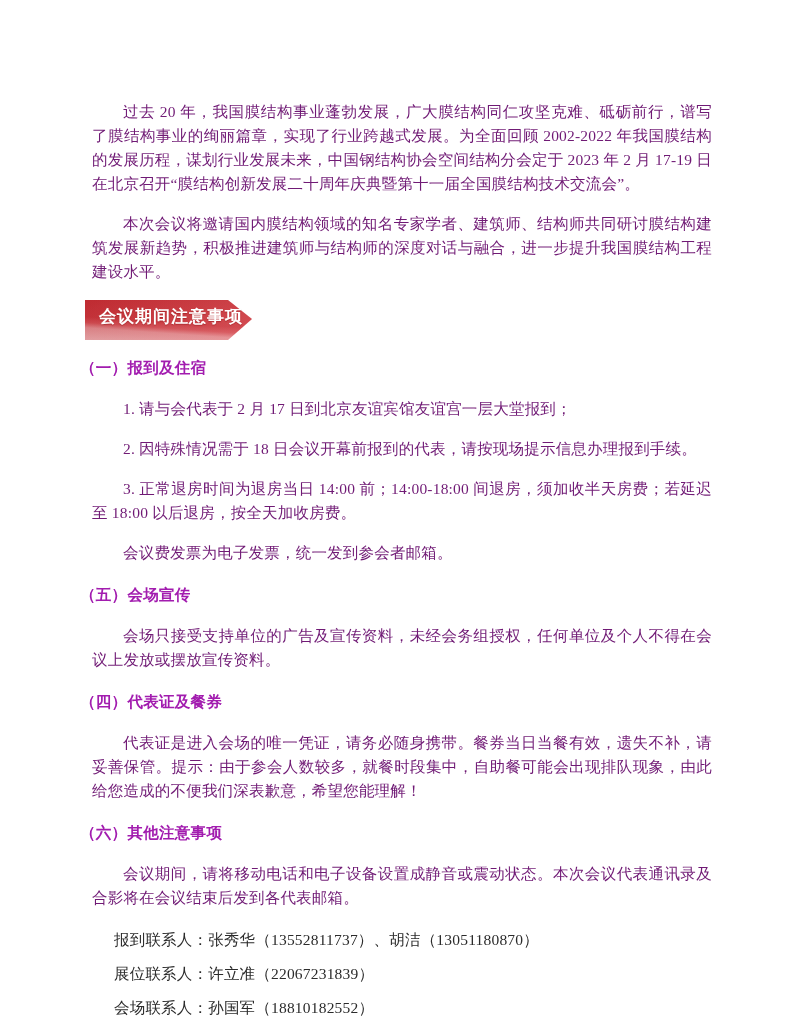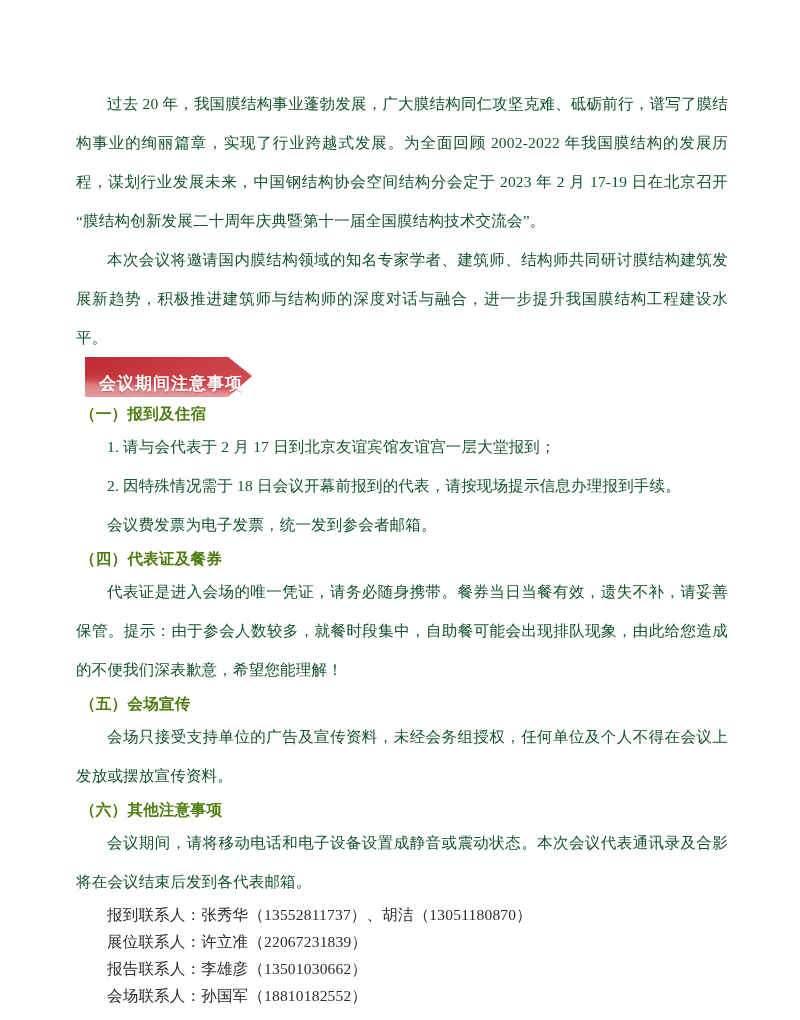--- a/index.html
+++ b/index.html
@@ -15,27 +15,27 @@
     color: #2b2b2b;
     position: relative;
   }
   .page {
     box-sizing: border-box;
     width: 800px;
     height: 1020px;
     padding: 84px 72px 0 76px;
   }
   p.body-par {
-    margin: 0;
+    margin: 16px;
     font-size: 15.5px;
-    line-height: 39px;
+    line-height: 24px;
     text-indent: 2em;
     text-align: justify;
     letter-spacing: 0.2px;
-    color: #14532d;
+    color: #701a75;
   }
   
   .banner {
     position: relative;
     height: 42px;
     margin: 0 0 0 9px;
     width: 252px;
   }
   .banner-shape {
     position: absolute;
@@ -43,41 +43,41 @@
     width: 168px;
     height: 40px;
     clip-path: polygon(0 0, 143px 0, 167px 19px, 143px 40px, 0 40px);
     background:
       linear-gradient(to right, rgba(0,0,0,0.05), rgba(255,255,255,0.12)),
       linear-gradient(184deg, #c6282f 0%, #cd343b 55%, #d64b51 66%, #e4878b 76%, #eda6a9 100%);
   }
   .banner-label {
     position: absolute;
     left: 14px;
-    top: 15px;
+    top: 5px;
     font-family: "Liberation Sans", "DejaVu Sans", sans-serif;
     font-weight: bold;
     font-size: 17px;
     letter-spacing: 1px;
     color: #ffffff;
     text-shadow: 0 1px 1px rgba(120,0,0,0.35);
     white-space: nowrap;
   }
   
   h3.sec-head {
-    margin: 1px 0 0 4px;
+    margin: 12px 0 0 4px;
     font-family: "Liberation Sans", "DejaVu Sans", sans-serif;
     font-weight: bold;
     font-size: 15.5px;
     line-height: 27px;
-    color: #4d7c0f;
+    color: #a21caf;
     letter-spacing: 0.3px;
   }
   p.contact-line {
-    margin: 0;
+    margin: 7px;
     font-size: 15.5px;
     line-height: 27px;
     text-indent: 2em;
     color: #2b2b2b;
     letter-spacing: 0.2px;
   }
 </style>
 </head>
 <body>
 
@@ -88,44 +88,44 @@
 
   <div class="banner">
     <div class="banner-shape"></div>
     <span class="banner-label">会议期间注意事项</span>
   </div>
 
   <div class="section">
     <h3 class="sec-head">（一）报到及住宿</h3>
     <p class="body-par">1. 请与会代表于 2 月 17 日到北京友谊宾馆友谊宫一层大堂报到；</p>
     <p class="body-par">2. 因特殊情况需于 18 日会议开幕前报到的代表，请按现场提示信息办理报到手续。</p>
+    <p class="body-par">3. 正常退房时间为退房当日 14:00 前；14:00-18:00 间退房，须加收半天房费；若延迟至 18:00 以后退房，按全天加收房费。</p>
   </div>
 
   <div class="section">
     <p class="body-par">会议费发票为电子发票，统一发到参会者邮箱。</p>
   </div>
 
   <div class="section">
   </div>
 
   <div class="section">
-    <h3 class="sec-head">（四）代表证及餐券</h3>
-    <p class="body-par">代表证是进入会场的唯一凭证，请务必随身携带。餐券当日当餐有效，遗失不补，请妥善保管。提示：由于参会人数较多，就餐时段集中，自助餐可能会出现排队现象，由此给您造成的不便我们深表歉意，希望您能理解！</p>
+    <h3 class="sec-head">（五）会场宣传</h3>
+    <p class="body-par">会场只接受支持单位的广告及宣传资料，未经会务组授权，任何单位及个人不得在会议上发放或摆放宣传资料。</p>
   </div>
 
   <div class="section">
-    <h3 class="sec-head">（五）会场宣传</h3>
-    <p class="body-par">会场只接受支持单位的广告及宣传资料，未经会务组授权，任何单位及个人不得在会议上发放或摆放宣传资料。</p>
+    <h3 class="sec-head">（四）代表证及餐券</h3>
+    <p class="body-par">代表证是进入会场的唯一凭证，请务必随身携带。餐券当日当餐有效，遗失不补，请妥善保管。提示：由于参会人数较多，就餐时段集中，自助餐可能会出现排队现象，由此给您造成的不便我们深表歉意，希望您能理解！</p>
   </div>
 
   <div class="section">
     <h3 class="sec-head">（六）其他注意事项</h3>
     <p class="body-par">会议期间，请将移动电话和电子设备设置成静音或震动状态。本次会议代表通讯录及合影将在会议结束后发到各代表邮箱。</p>
   </div>
 
   <div class="section">
     <p class="contact-line">报到联系人：张秀华（13552811737）、胡洁（13051180870）</p>
     <p class="contact-line">展位联系人：许立准（22067231839）</p>
-    <p class="contact-line">报告联系人：李雄彦（13501030662）</p>
     <p class="contact-line">会场联系人：孙国军（18810182552）</p>
   </div>
 
 </div>
 
 </body></html>

